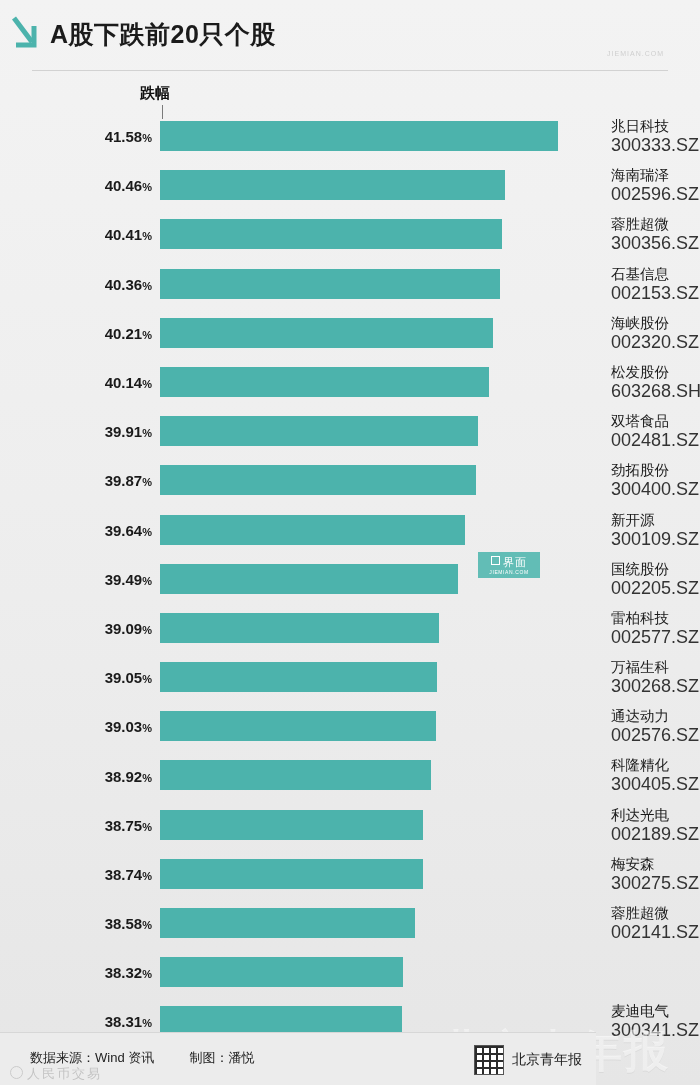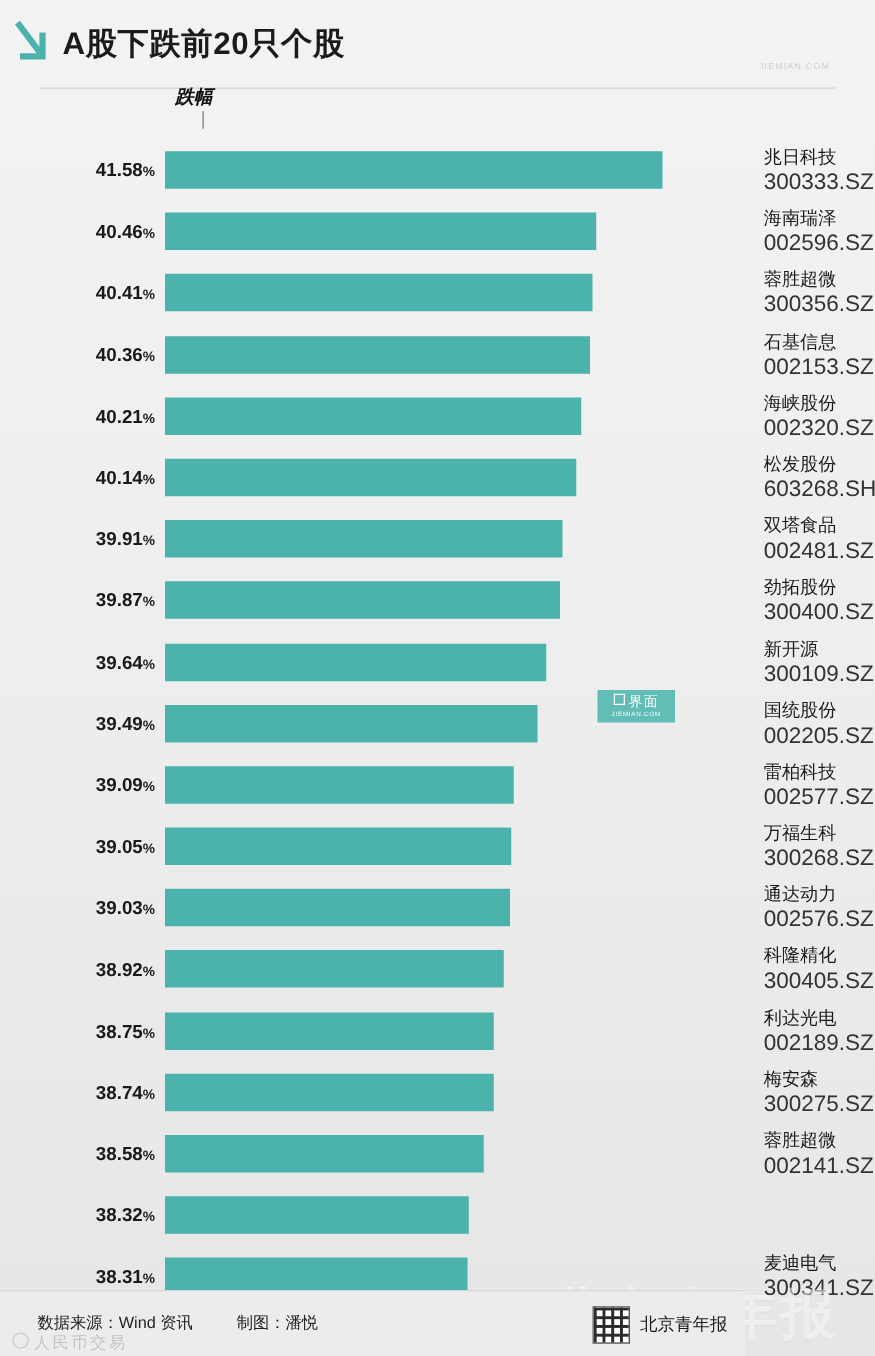--- a/index.html
+++ b/index.html
@@ -56,25 +56,24 @@
     right: 36px;
     top: 50px;
     font-size: 7px;
     color: #cfcfcf;
     letter-spacing: 1px;
   }
   
   .axis-caption {
     position: absolute;
     left: 140px;
-    top: 68px;
+    top: 84px;
     font-size: 15px;
     font-weight: bold;
     color: #111;
-    font-style: italic;
   }
   .axis-caption .tick {
     position: absolute;
     left: 22px;
     top: 21px;
     width: 1px;
     height: 14px;
     background: #7a7a7a;
   }
   
@@ -84,21 +83,21 @@
     top: 112px;
     width: 700px;
   }
   .row {
     position: relative;
     height: 49.2px;
     display: flex;
     align-items: center;
   }
   .value {
-    width: 132px;
+    width: 160px;
     text-align: right;
     padding-right: 8px;
     box-sizing: border-box;
     font-size: 15px;
     font-weight: bold;
     color: #1a1a1a;
     white-space: nowrap;
   }
   .value .pct {
     font-size: 11px;

